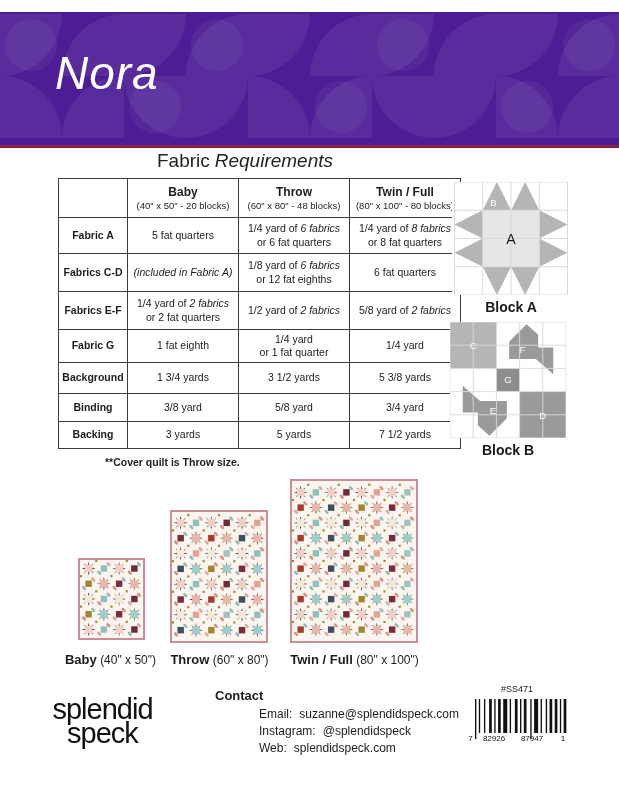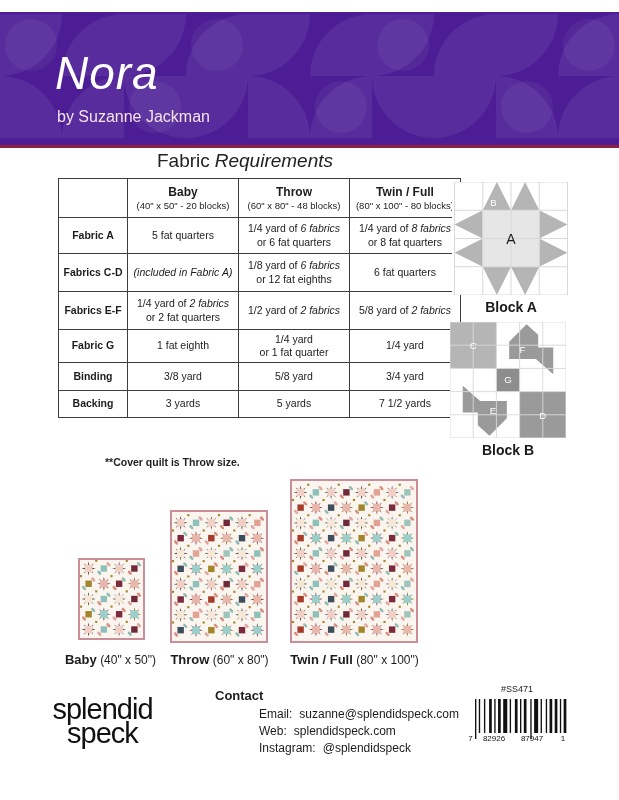--- a/index.html
+++ b/index.html
@@ -77,21 +77,20 @@
         <path d="M434,2 h62 a62,62 0 0 1 -62,62 z" fill="#ffffff" fill-opacity="0.07" transform="rotate(180 465 33)"></path>
         <path d="M434,64 h62 a62,62 0 0 1 -62,62 z" fill="#ffffff" fill-opacity="0.07" transform="rotate(0 465 95)"></path>
         <path d="M496,2 h62 a62,62 0 0 1 -62,62 z" fill="#ffffff" fill-opacity="0.07" transform="rotate(0 527 33)"></path>
         <path d="M496,64 h62 a62,62 0 0 1 -62,62 z" fill="#ffffff" fill-opacity="0.07" transform="rotate(270 527 95)"></path>
         <circle cx="527" cy="95" r="26" fill="#ffffff" fill-opacity="0.05"></circle>
         <path d="M558,2 h62 a62,62 0 0 1 -62,62 z" fill="#ffffff" fill-opacity="0.07" transform="rotate(180 589 33)"></path>
         <circle cx="589" cy="33" r="26" fill="#ffffff" fill-opacity="0.05"></circle>
         <path d="M558,64 h62 a62,62 0 0 1 -62,62 z" fill="#ffffff" fill-opacity="0.07" transform="rotate(180 589 95)"></path>
       </svg>
     <div class="title">Nora</div>
-    <div class="byline">by Suzanne Jackman</div>
   </div>
 
   <div class="sec-title">
     <span>Fabric</span><span class="it">Requirements</span>
   </div>
 
   <div id="fabric-table">
       <table>
         <tbody>
           <tr>
@@ -125,20 +124,26 @@
             <td class="rowlab" style="height:35px">Fabrics E-F</td>
             <td class="val">1/4 yard of <i>2 fabrics</i><br>or 2 fat quarters</td>
             <td class="val">1/2 yard of <i>2 fabrics</i></td>
             <td class="val">5/8 yard of <i>2 fabrics</i></td>
           </tr>
           <tr>
             <td class="rowlab" style="height:30px">Fabric G</td>
             <td class="val">1 fat eighth</td>
             <td class="val">1/4 yard<br>or 1 fat quarter</td>
             <td class="val">1/4 yard</td>
+          </tr>
+          <tr>
+            <td class="rowlab" style="height:28px">Background</td>
+            <td class="val">1 3/4 yards</td>
+            <td class="val">3 1/2 yards</td>
+            <td class="val">5 3/8 yards</td>
           </tr>
           <tr>
             <td class="rowlab" style="height:25px">Binding</td>
             <td class="val">3/8 yard</td>
             <td class="val">5/8 yard</td>
             <td class="val">3/4 yard</td>
           </tr>
           <tr>
             <td class="rowlab" style="height:24px">Backing</td>
             <td class="val">3 yards</td>
@@ -671,24 +676,24 @@
     <div class="l1">splendid</div>
     <div class="l2">speck</div>
   </div>
 
   <div class="contact">
     <div class="head">Contact</div>
     <div class="row">
       <span class="lab">Email:</span><span>suzanne@splendidspeck.com</span>
     </div>
     <div class="row">
-      <span class="lab">Web:</span><span>splendidspeck.com</span>
+      <span class="lab">Instagram:</span><span>@splendidspeck</span>
     </div>
     <div class="row">
-      <span class="lab">Instagram:</span><span>@splendidspeck</span>
+      <span class="lab">Web:</span><span>splendidspeck.com</span>
     </div>
   </div>
 
   <div class="sku">#SS471</div>
   <svg id="barcode" width="100" height="52">
       <rect x="8" y="4" width="1.35" height="40" fill="#111"></rect>
       <rect x="11.8" y="4" width="1.35" height="34" fill="#111"></rect>
       <rect x="16.950000000000003" y="4" width="1.35" height="34" fill="#111"></rect>
       <rect x="22.1" y="4" width="2.7" height="34" fill="#111"></rect>
       <rect x="27.25" y="4" width="1.35" height="34" fill="#111"></rect>

